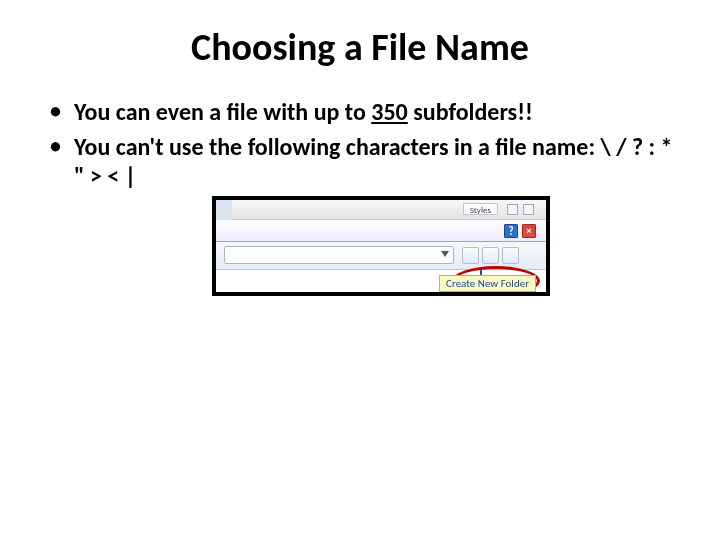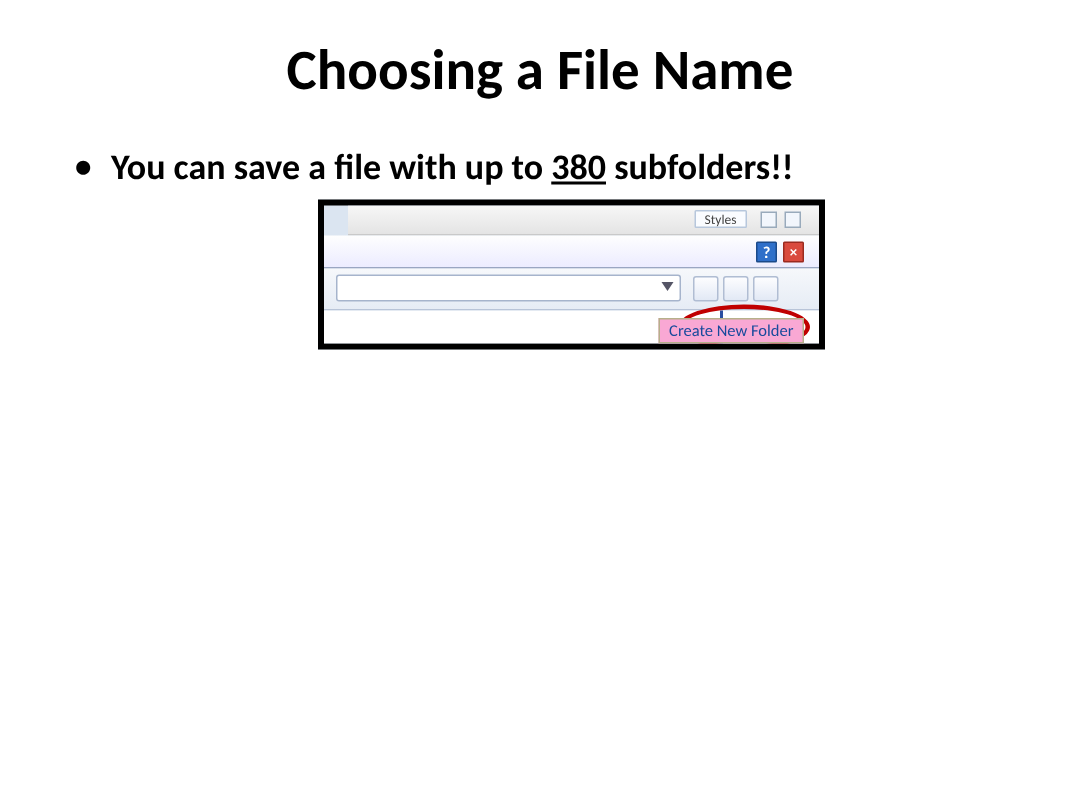--- a/index.html
+++ b/index.html
@@ -26,33 +26,36 @@
 
   .toolbar { position:absolute; top:42px; left:0; right:0; height:28px; background:linear-gradient(#f6f8fb,#e6ecf5); border-bottom:1px solid #b8c4d8; }
   .addr { position:absolute; left:8px; top:46px; width:230px; height:18px; background:#fff; border:1px solid #a6b4cc; border-radius:2px; }
   .addr::after{ content:""; position:absolute; right:4px; top:4px; width:0; height:0; border-left:4px solid transparent; border-right:4px solid transparent; border-top:6px solid #556; }
   .tb-ico { position:absolute; top:47px; width:17px; height:17px; border:1px solid #b0bdd3; background:linear-gradient(#fdfdff,#e2e9f5); border-radius:2px; }
   .tb-ico.i1{ left:246px; } .tb-ico.i2{ left:266px; } .tb-ico.i3{ left:286px; }
 
   .pane { position:absolute; top:70px; left:0; right:0; bottom:0; background:#fff; }
   .vline { position:absolute; top:0; bottom:0; width:2px; background:#2a4ea0; left:264px; }
 
-  .tooltip { position:absolute; right:10px; top:75px; padding:1px 6px; font-size:11px; color:#184a9c; background:#f9a8d4; border:1px solid #b6b08a; white-space:nowrap; }
+  .tooltip { position:absolute; right:10px; top:75px; padding:1px 6px; font-size:11px; color:#184a9c; background:#fef9c3; border:1px solid #b6b08a; white-space:nowrap; }
   .red-oval { position:absolute; right:6px; top:66px; width:88px; height:30px; border:3px solid #c00000; border-radius:50%/50%; background:transparent; }
 </style>
 </head>
 <body>
 
 <div class="slide">
 
   <h1 class="title">Choosing a File Name</h1>
 
   <ul class="body">
     <li>
-      <span>You can save a file with up to </span><span class="underline">380</span><span> subfolders!!</span>
+      <span>You can even a file with up to </span><span class="underline">350</span><span> subfolders!!</span>
+    </li>
+    <li>
+      <span>You can't use the following characters in a file name:   </span><span>\ / ? : * " &gt; &lt; |</span>
     </li>
   </ul>
 
   <div class="img-wrap">
     <div class="img-border">
       <div class="ribbon">
         <div class="styles">Styles</div>
         <div class="mini"></div>
         <div class="mini2"></div>
       </div>

